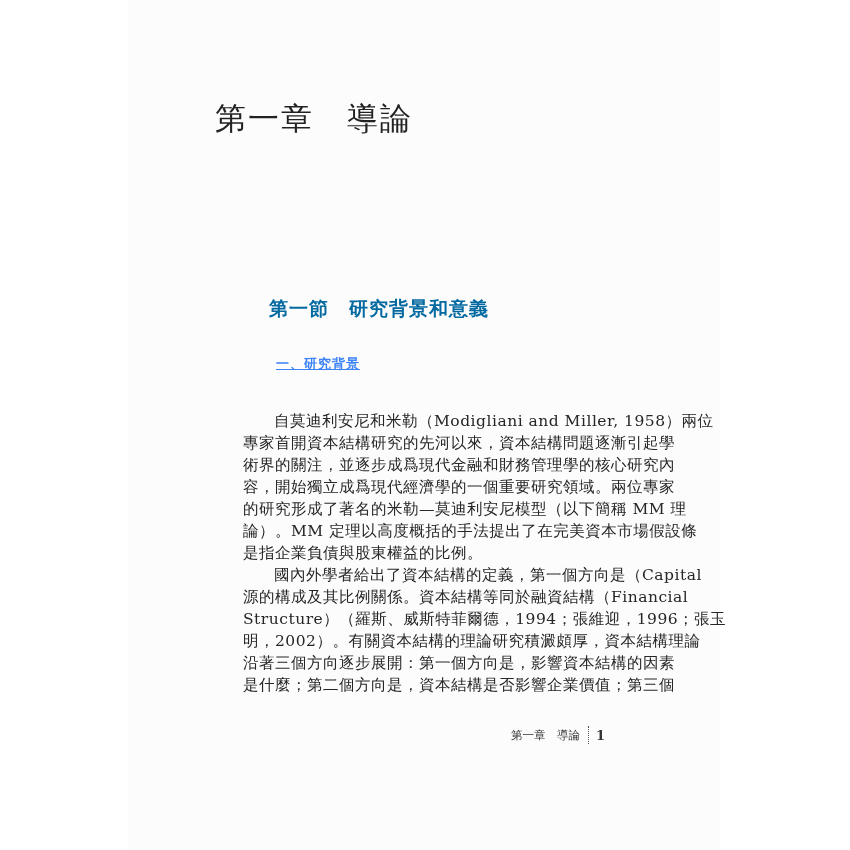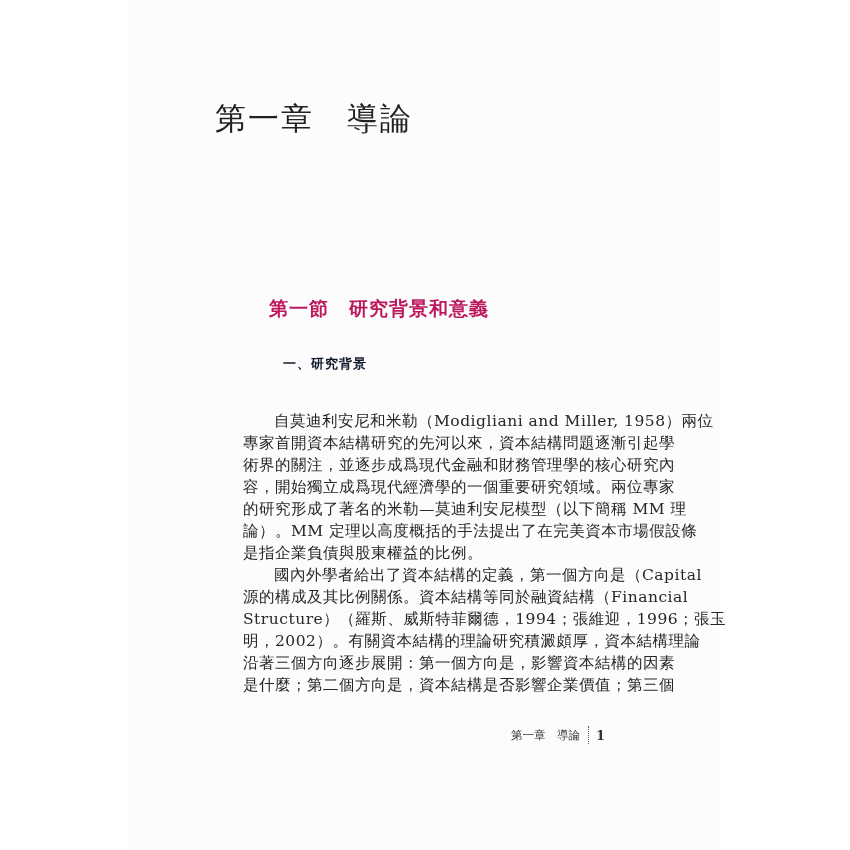--- a/index.html
+++ b/index.html
@@ -12,26 +12,26 @@
     background: #fcfcfc;
   }
   .chapter-title {
     position: absolute; left: 215px; top: 98px;
     font-family: "DejaVu Sans", "Liberation Sans", sans-serif;
     font-size: 31px; font-weight: normal; letter-spacing: 2px; color: #222;
     white-space: pre;
   }
   .section-title {
     position: absolute; left: 269px; top: 296px;
-    font-size: 19px; font-weight: bold; letter-spacing: 1px; color: #be185d;
+    font-size: 19px; font-weight: bold; letter-spacing: 1px; color: #0369a1;
     white-space: pre;
   }
   .subsection-title {
-    position: absolute; left: 283px; top: 355px;
-    font-size: 13px; font-weight: bold; letter-spacing: 1px; color: #0f172a;
+    position: absolute; left: 276px; top: 355px;
+    font-size: 13px; font-weight: bold; letter-spacing: 1px; color: #3b82f6; text-decoration: underline;
   }
   .body-text {
     position: absolute; left: 243px; top: 382px; width: 366px; margin-top: 28px;
   }
   .line {
     height: 22px; line-height: 22px; font-size: 15.5px; color: #262626;
     white-space: nowrap; text-align: justify; text-align-last: justify;
     letter-spacing: 0.5px;
   }
   .line.indent { padding-left: 31px; }

